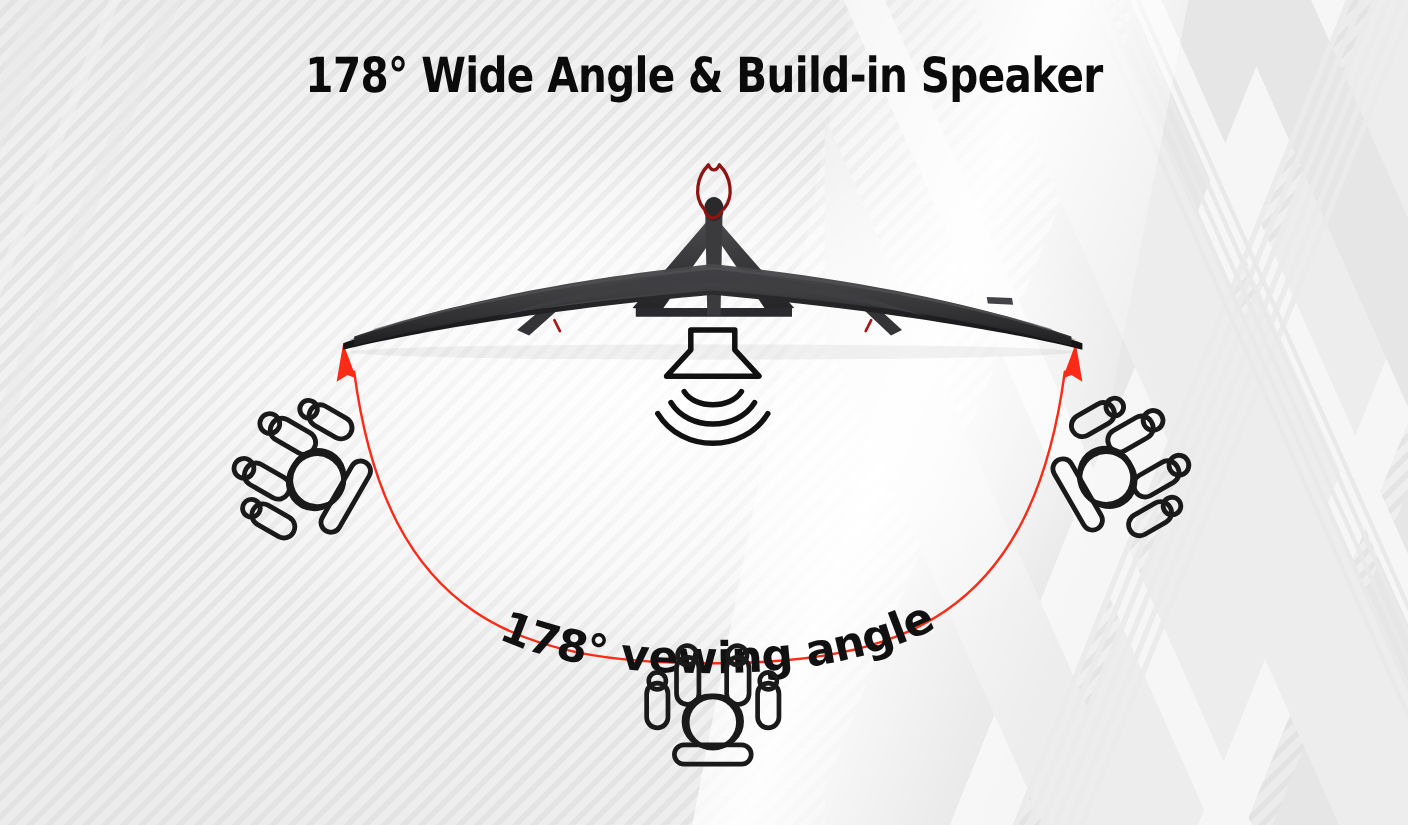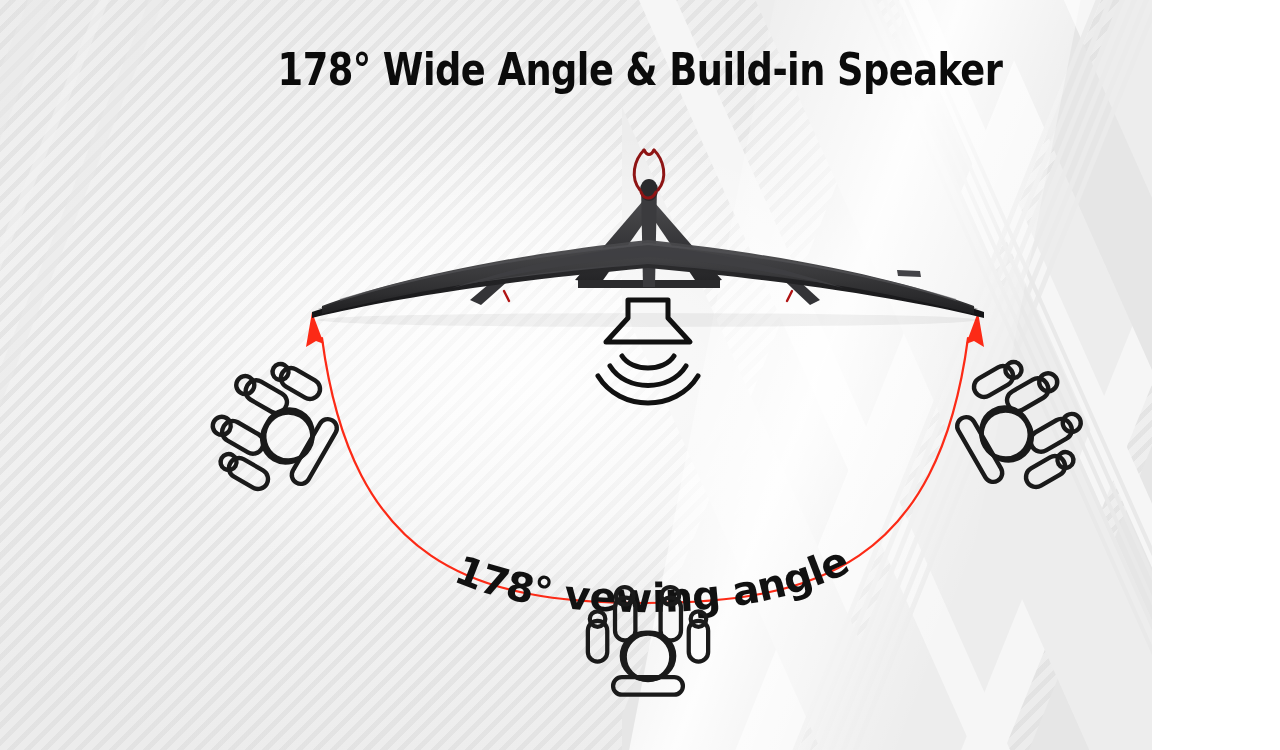--- a/index.html
+++ b/index.html
@@ -2,21 +2,21 @@
 <html><head>
 <meta charset="utf-8">
 <style>
   html, body {
     margin: 0;
     padding: 0;
     background: #ffffff;
   }
   #stage {
     position: relative;
-    width: 1152px;
+    width: 1280px;
     height: 750px;
     overflow: hidden;
     background: #f4f4f4;
     font-family: "Liberation Sans", sans-serif;
   }
 
   
   .bg-base {
     position: absolute;
     inset: 0;

